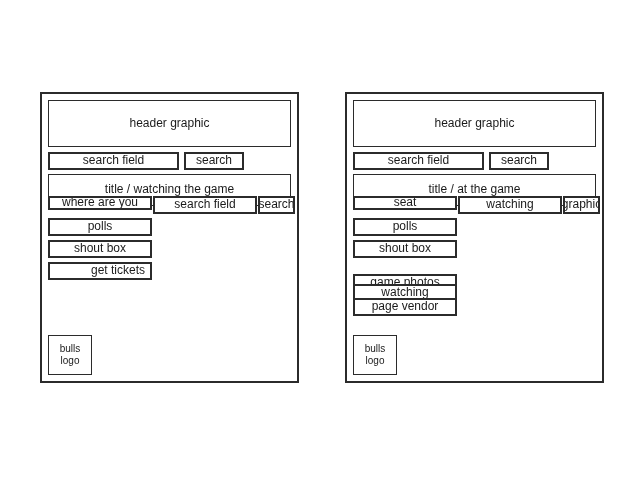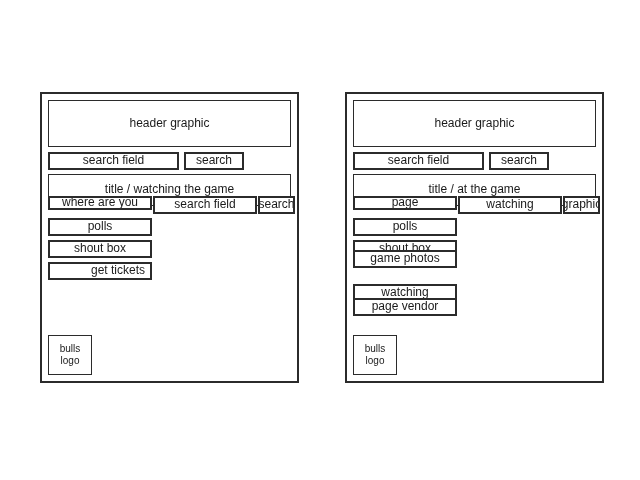--- a/index.html
+++ b/index.html
@@ -137,31 +137,31 @@
   <div class="panel-inner">
 
     <div class="wbox thin header-graphic">header graphic</div>
 
     <div class="wbox thick search-field-main">search field</div>
 
     <div class="wbox thick search-btn-main">search</div>
 
     <div class="wbox thin title-bar">title / at the game</div>
 
-    <div class="wbox thick act-1">page</div>
+    <div class="wbox thick act-1">seat</div>
 
     <div class="wbox thick act-2">watching</div>
 
     <div class="wbox thick act-3">graphic</div>
 
     <div class="wbox thick navbtn" style="top:124px;">polls</div>
 
     <div class="wbox thick navbtn" style="top:146px;">shout box</div>
 
-    <div class="wbox thick navbtn" style="top:156px;">game photos</div>
+    <div class="wbox thick navbtn" style="top:180px;">game photos</div>
 
     <div class="wbox thick navbtn" style="top:190px;">watching</div>
 
     <div class="wbox thick navbtn" style="top:204px;">page vendor</div>
 
     <div class="wbox thin logo-box" style="top:241px;">
       <span>bulls</span>
       <span>logo</span>
     </div>
 

